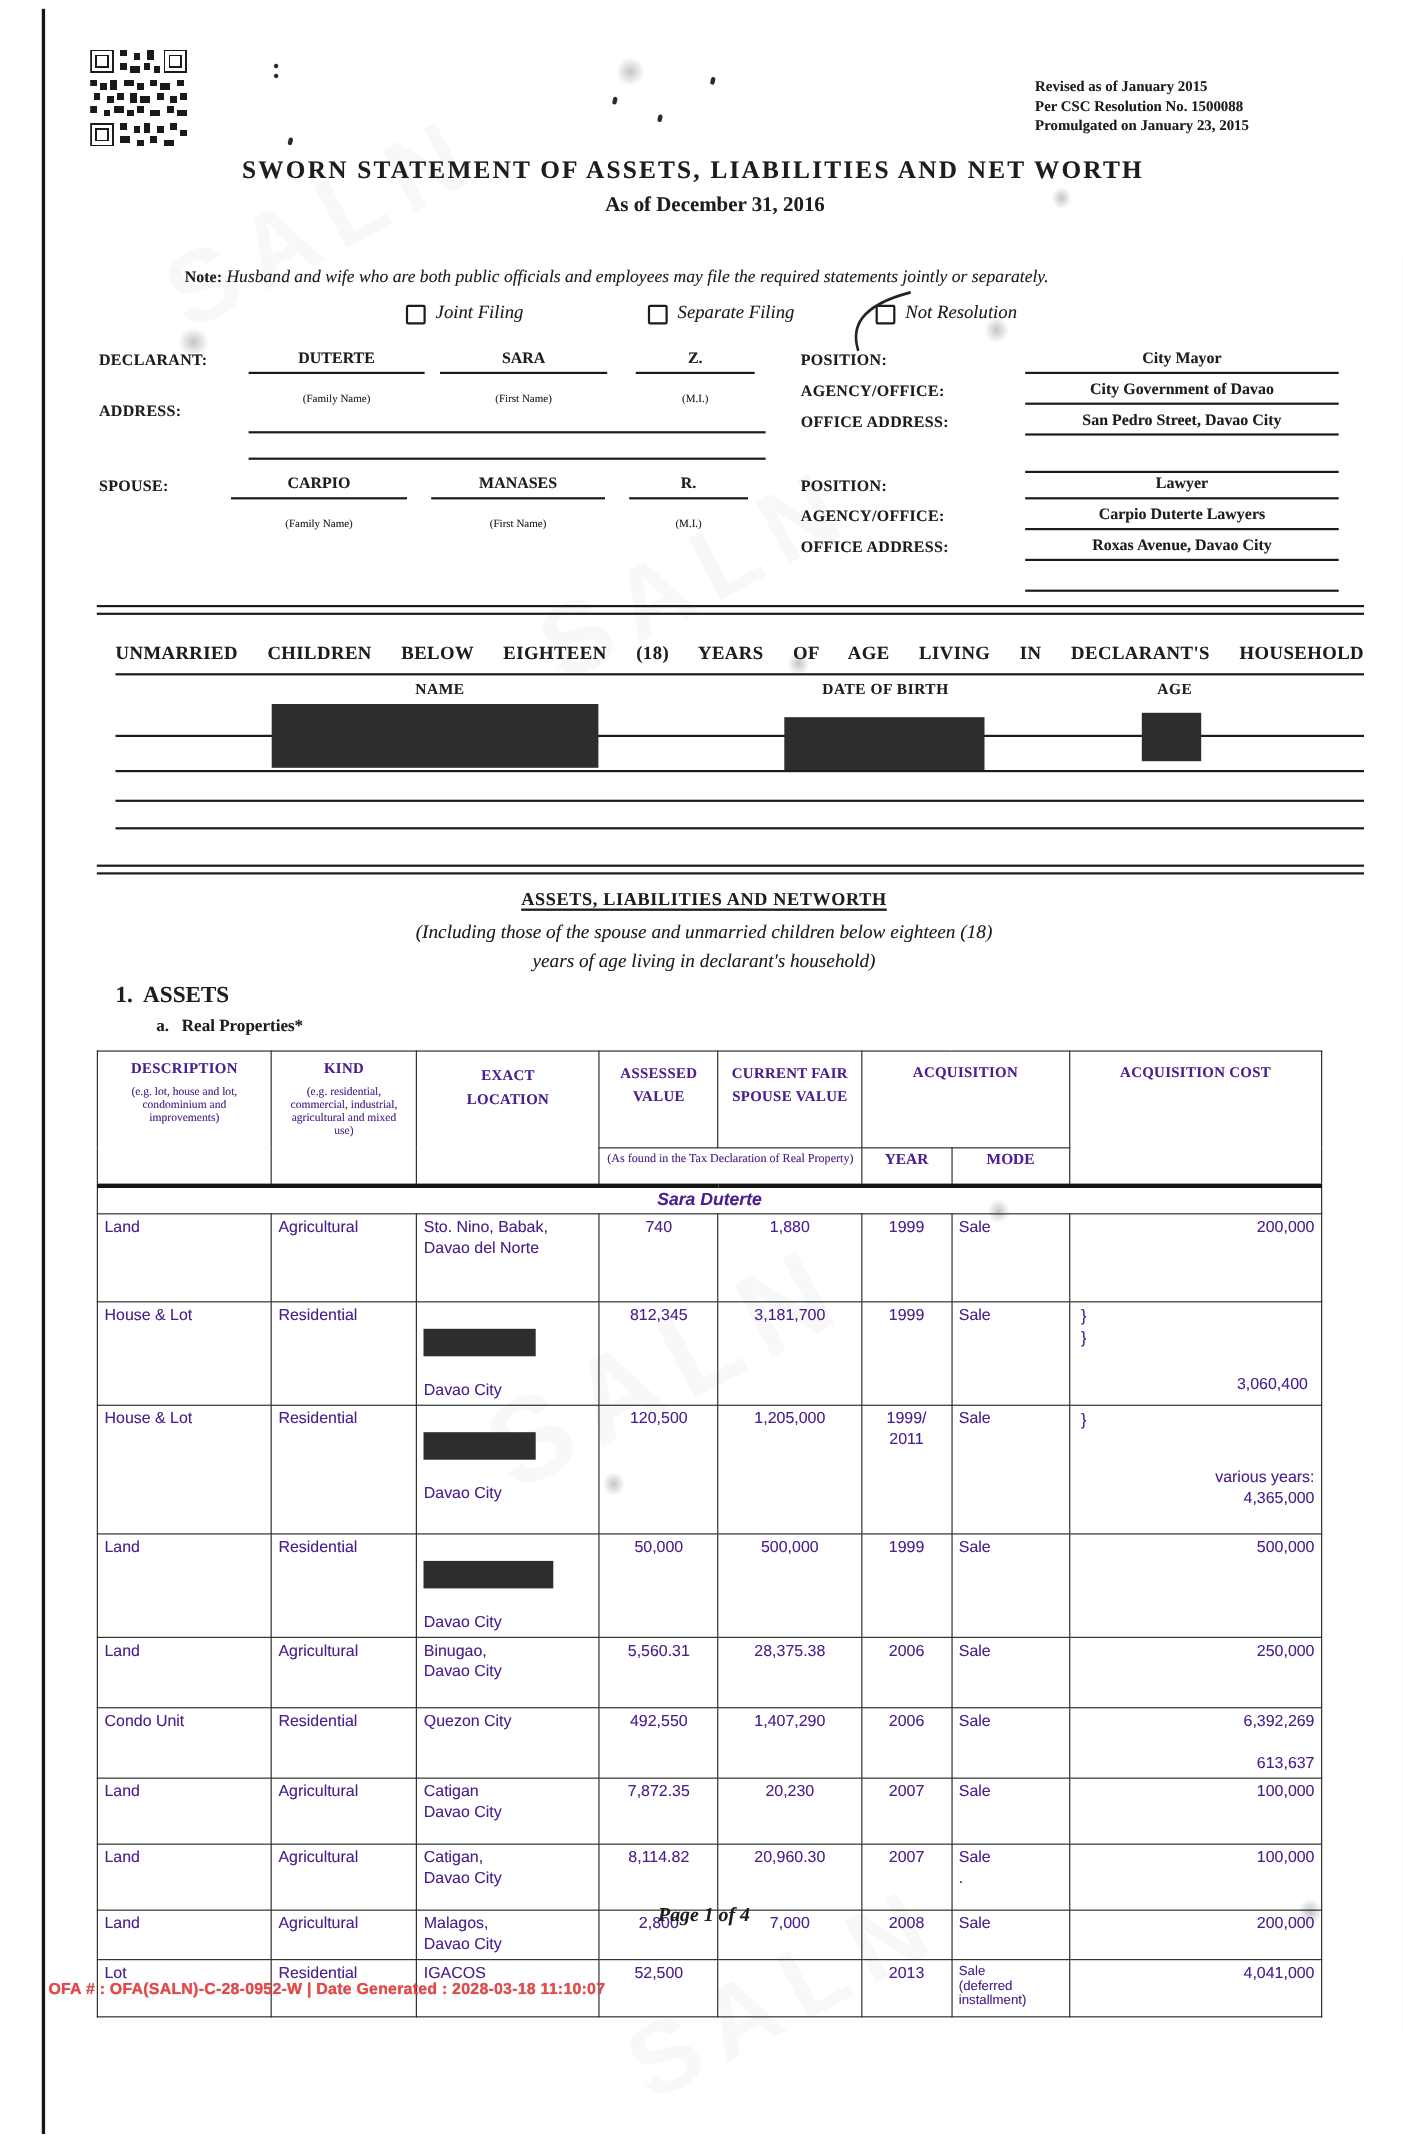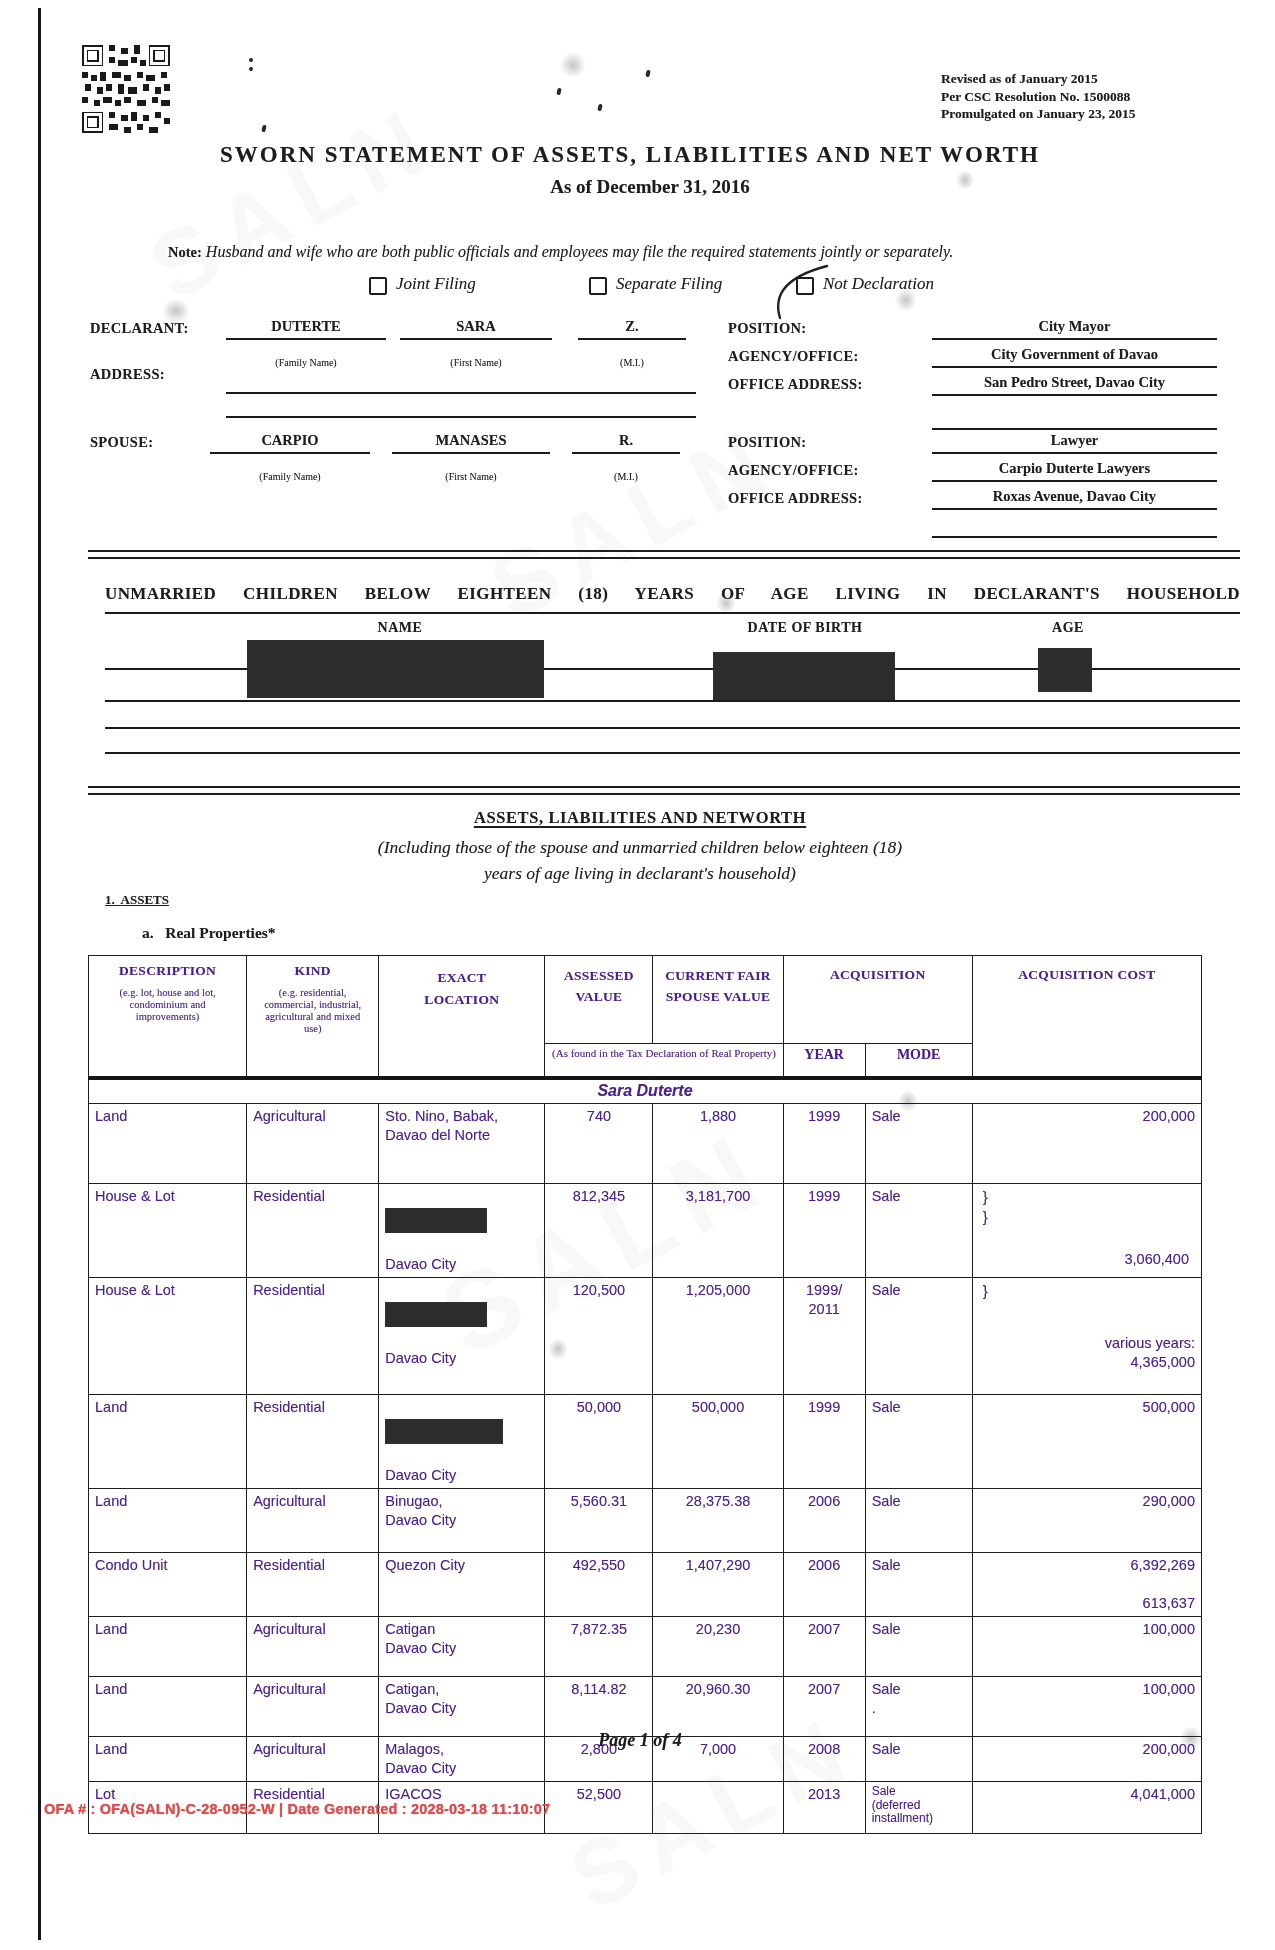--- a/index.html
+++ b/index.html
@@ -35,21 +35,21 @@
   
   .chhead{left:105px;top:584px;width:1135px;font-size:17px;font-weight:bold;border-bottom:2.6px solid #1b1b1b;
           padding-bottom:8px;text-align:justify;text-align-last:justify;letter-spacing:.4px;}
   .colcap{position:absolute;transform:translateX(-50%);font-size:14px;font-weight:bold;letter-spacing:.5px;}
   .redact{background:#2d2d2d;}
   .redbox{position:absolute;background:#2d2d2d;z-index:3;}
   
   .ah{left:90px;top:808px;width:1100px;text-align:center;font-size:16.5px;font-weight:bold;letter-spacing:.6px;
       text-decoration:underline;text-decoration-thickness:2px;text-underline-offset:3px;}
   .ahsub{left:90px;top:834px;width:1100px;text-align:center;font-size:17.5px;font-style:italic;line-height:26px;}
-  .sec1{left:105px;top:892px;font-size:13px;font-weight:bold;text-decoration:underline;}
+  .sec1{left:105px;top:892px;font-size:21px;font-weight:bold;}
   .seca{left:142px;top:924px;font-size:15.5px;font-weight:bold;}
   
   .assets-table{position:absolute;left:88px;top:955px;border-collapse:collapse;table-layout:fixed;width:1114px;
                 font-family:"Liberation Sans",sans-serif;font-size:14.5px;color:#4c1d95;}
   .assets-table td{border:1.7px solid #1e1e1e;vertical-align:top;padding:3px 6px;overflow:hidden;}
   .hc{font-family:"Liberation Serif",serif;text-align:center;vertical-align:top;}
   .ht{font-weight:bold;font-size:13.5px;letter-spacing:.3px;margin-top:4px;}
   .hs{font-size:10.5px;line-height:12px;margin-top:8px;padding:0 4px;}
   .taxnote{font-family:"Liberation Serif",serif;font-size:11px;line-height:12.5px;text-align:center;vertical-align:middle;padding:2px 10px;}
   .yr{font-family:"Liberation Serif",serif;font-weight:bold;font-size:14px;text-align:center;vertical-align:middle;}
@@ -170,21 +170,21 @@
     <div class="cbopt" style="left:589px;top:0;">
       <span class="cbox"></span>
       <span class="cblab">Separate Filing</span>
     </div>
     <div class="cbopt" style="left:796px;top:0;">
       <span class="cbox">
         <svg class="swoosh" width="62" height="58" viewBox="0 0 62 58">
           <path d="M9,56 C3,36 10,16 56,4" fill="none" stroke="#222" stroke-width="2.4" stroke-linecap="round"></path>
         </svg>
       </span>
-      <span class="cblab">Not Declaration</span>
+      <span class="cblab">Not Resolution</span>
     </div>
   </div>
 
   <div class="lbl" style="left:90px;top:320px;">DECLARANT:</div>
   <div class="field" style="left:226px;top:318px;width:160px;">
     <span class="fval">DUTERTE</span>
     <span class="fcap">(Family Name)</span>
   </div>
   <div class="field" style="left:400px;top:318px;width:152px;">
     <span class="fval">SARA</span>
@@ -378,21 +378,21 @@
 
     <tr style="height:64px">
       <td class="tl">Land</td>
       <td class="tl">Agricultural</td>
       <td class="tl">Binugao,
 Davao City</td>
       <td class="num">5,560.31</td>
       <td class="num">28,375.38</td>
       <td class="num">2006</td>
       <td class="tl">Sale</td>
-      <td class="cost">290,000</td>
+      <td class="cost">250,000</td>
     </tr>
 
     <tr style="height:63px">
       <td class="tl">Condo Unit</td>
       <td class="tl">Residential</td>
       <td class="tl">Quezon City</td>
       <td class="num">492,550</td>
       <td class="num">1,407,290</td>
       <td class="num">2006</td>
       <td class="tl">Sale</td>

